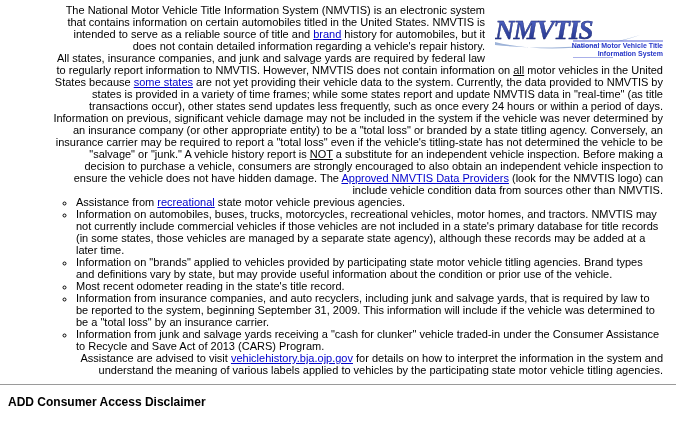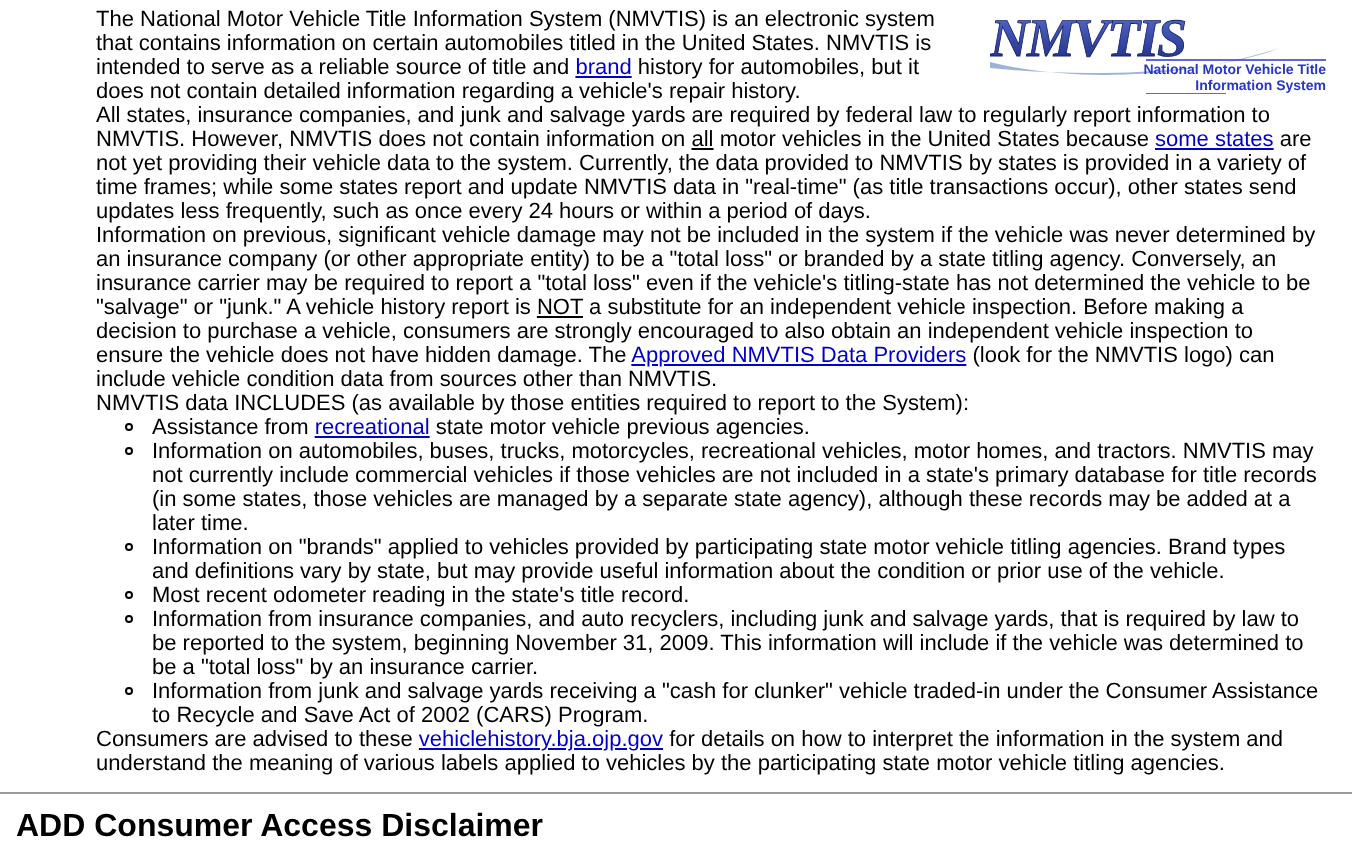--- a/index.html
+++ b/index.html
@@ -9,44 +9,44 @@
     line-height: 12px;
     color: #000000;
     width: 676px;
     box-sizing: border-box;
     padding: 4px 8px 8px 8px;
   }
   .content {
     margin-left: 40px;
     margin-right: 5px;
   }
-  p { margin: 0; padding: 0; }
+  p { margin: 0; padding: 0; text-align: right; }
   .logo-box {
     float: right;
     width: 168px;
     height: 43px;
-    margin: 0 0 2px 10px;
+    margin: 11px 0 2px 10px;
   }
   a.seg-link { color: #0000cc; text-decoration: underline; cursor: pointer; }
   .seg-bold { font-weight: normal; }
   .seg-underline { text-decoration: underline; }
   ul.data-list {
     margin: 0;
     padding-left: 28px;
     list-style-type: circle;
   }
   ul.data-list li { margin: 0; padding: 0; }
   hr.divider {
     border: none;
     border-top: 1px solid #9a9a9a;
     margin: 8px -8px 2px -8px;
     clear: both;
   }
   h1.page-heading {
-    font-size: 16px;
+    font-size: 12px;
     line-height: 18px;
     font-weight: bold;
     margin: 8px 0 0 0;
     color: #000000;
   }
 </style>
 </head>
 <body>
 
 <div>
@@ -65,30 +65,29 @@
         <line x1="78" y1="26" x2="168" y2="26" stroke="#2737c8" stroke-width="0.8"></line>
         <text x="168" y="33" text-anchor="end" font-family="'Liberation Sans', sans-serif" font-weight="bold" font-size="7" fill="#2737c8">National Motor Vehicle Title</text>
         <text x="168" y="41" text-anchor="end" font-family="'Liberation Sans', sans-serif" font-weight="bold" font-size="7" fill="#2737c8">Information System</text>
         <line x1="78" y1="43" x2="118" y2="43" stroke="#2737c8" stroke-width="0.8"></line>
       </svg>
     </div>
 
     <p><span class="seg-plain">The National Motor Vehicle Title Information System (NMVTIS) is an electronic system that contains information on certain automobiles titled in the United States. NMVTIS is intended to serve as a reliable source of title and </span><a href="#" class="seg-link">brand</a><span class="seg-plain"> history for automobiles, but it does not contain detailed information regarding a vehicle's repair history.</span></p>
     <p><span class="seg-plain">All states, insurance companies, and junk and salvage yards are required by federal law to regularly report information to NMVTIS. However, NMVTIS does not contain information on </span><span class="seg-underline">all</span><span class="seg-plain"> motor vehicles in the United States because </span><a href="#" class="seg-link">some states</a><span class="seg-plain"> are not yet providing their vehicle data to the system. Currently, the data provided to NMVTIS by states is provided in a variety of time frames; while some states report and update NMVTIS data in "real-time" (as title transactions occur), other states send updates less frequently, such as once every 24 hours or within a period of days.</span></p>
     <p><span class="seg-plain">Information on previous, significant vehicle damage may not be included in the system if the vehicle was never determined by an insurance company (or other appropriate entity) to be a "total loss" or branded by a state titling agency. Conversely, an insurance carrier may be required to report a "total loss" even if the vehicle's titling-state has not determined the vehicle to be "salvage" or "junk." A vehicle history report is </span><span class="seg-underline">NOT</span><span class="seg-plain"> a substitute for an independent vehicle inspection. Before making a decision to purchase a vehicle, consumers are </span><span class="seg-bold">strongly encouraged to also obtain an independent vehicle inspection</span><span class="seg-plain"> to ensure the vehicle does not have hidden damage. The </span><a href="#" class="seg-link">Approved NMVTIS Data Providers</a><span class="seg-plain"> (look for the NMVTIS logo) can include vehicle condition data from sources other than NMVTIS.</span></p>
-    <p><span class="seg-plain">NMVTIS data </span><span class="seg-bold">INCLUDES</span><span class="seg-plain"> (as available by those entities required to report to the System):</span></p>
 
     <ul class="data-list" data-list="list_items">
         <li><span class="seg-plain">Assistance from </span><a href="#" class="seg-link">recreational</a><span class="seg-plain"> state motor vehicle previous agencies.</span></li>
         <li><span class="seg-plain">Information on automobiles, buses, trucks, motorcycles, recreational vehicles, motor homes, and tractors. NMVTIS may not currently include commercial vehicles if those vehicles are not included in a state's primary database for title records (in some states, those vehicles are managed by a separate state agency), although these records may be added at a later time.</span></li>
         <li><span class="seg-plain">Information on "brands" applied to vehicles provided by participating state motor vehicle titling agencies. Brand types and definitions vary by state, but may provide useful information about the condition or prior use of the vehicle.</span></li>
         <li><span class="seg-plain">Most recent odometer reading in the state's title record.</span></li>
-        <li><span class="seg-plain">Information from insurance companies, and auto recyclers, including junk and salvage yards, that is required by law to be reported to the system, beginning November 31, 2009. This information will include if the vehicle was determined to be a "total loss" by an insurance carrier.</span></li>
-        <li><span class="seg-plain">Information from junk and salvage yards receiving a "cash for clunker" vehicle traded-in under the Consumer Assistance to Recycle and Save Act of 2002 (CARS) Program.</span></li>
+        <li><span class="seg-plain">Information from insurance companies, and auto recyclers, including junk and salvage yards, that is required by law to be reported to the system, beginning September 31, 2009. This information will include if the vehicle was determined to be a "total loss" by an insurance carrier.</span></li>
+        <li><span class="seg-plain">Information from junk and salvage yards receiving a "cash for clunker" vehicle traded-in under the Consumer Assistance to Recycle and Save Act of 2013 (CARS) Program.</span></li>
       </ul>
 
-    <p><span class="seg-plain">Consumers are advised to these </span><a href="#" class="seg-link">vehiclehistory.bja.ojp.gov</a><span class="seg-plain"> for details on how to interpret the information in the system and understand the meaning of various labels applied to vehicles by the participating state motor vehicle titling agencies.</span></p>
+    <p><span class="seg-plain">Assistance are advised to visit </span><a href="#" class="seg-link">vehiclehistory.bja.ojp.gov</a><span class="seg-plain"> for details on how to interpret the information in the system and understand the meaning of various labels applied to vehicles by the participating state motor vehicle titling agencies.</span></p>
   </div>
 
   <hr class="divider">
 
   <h1 class="page-heading">ADD Consumer Access Disclaimer</h1>
 </div>
 
 </body></html>

